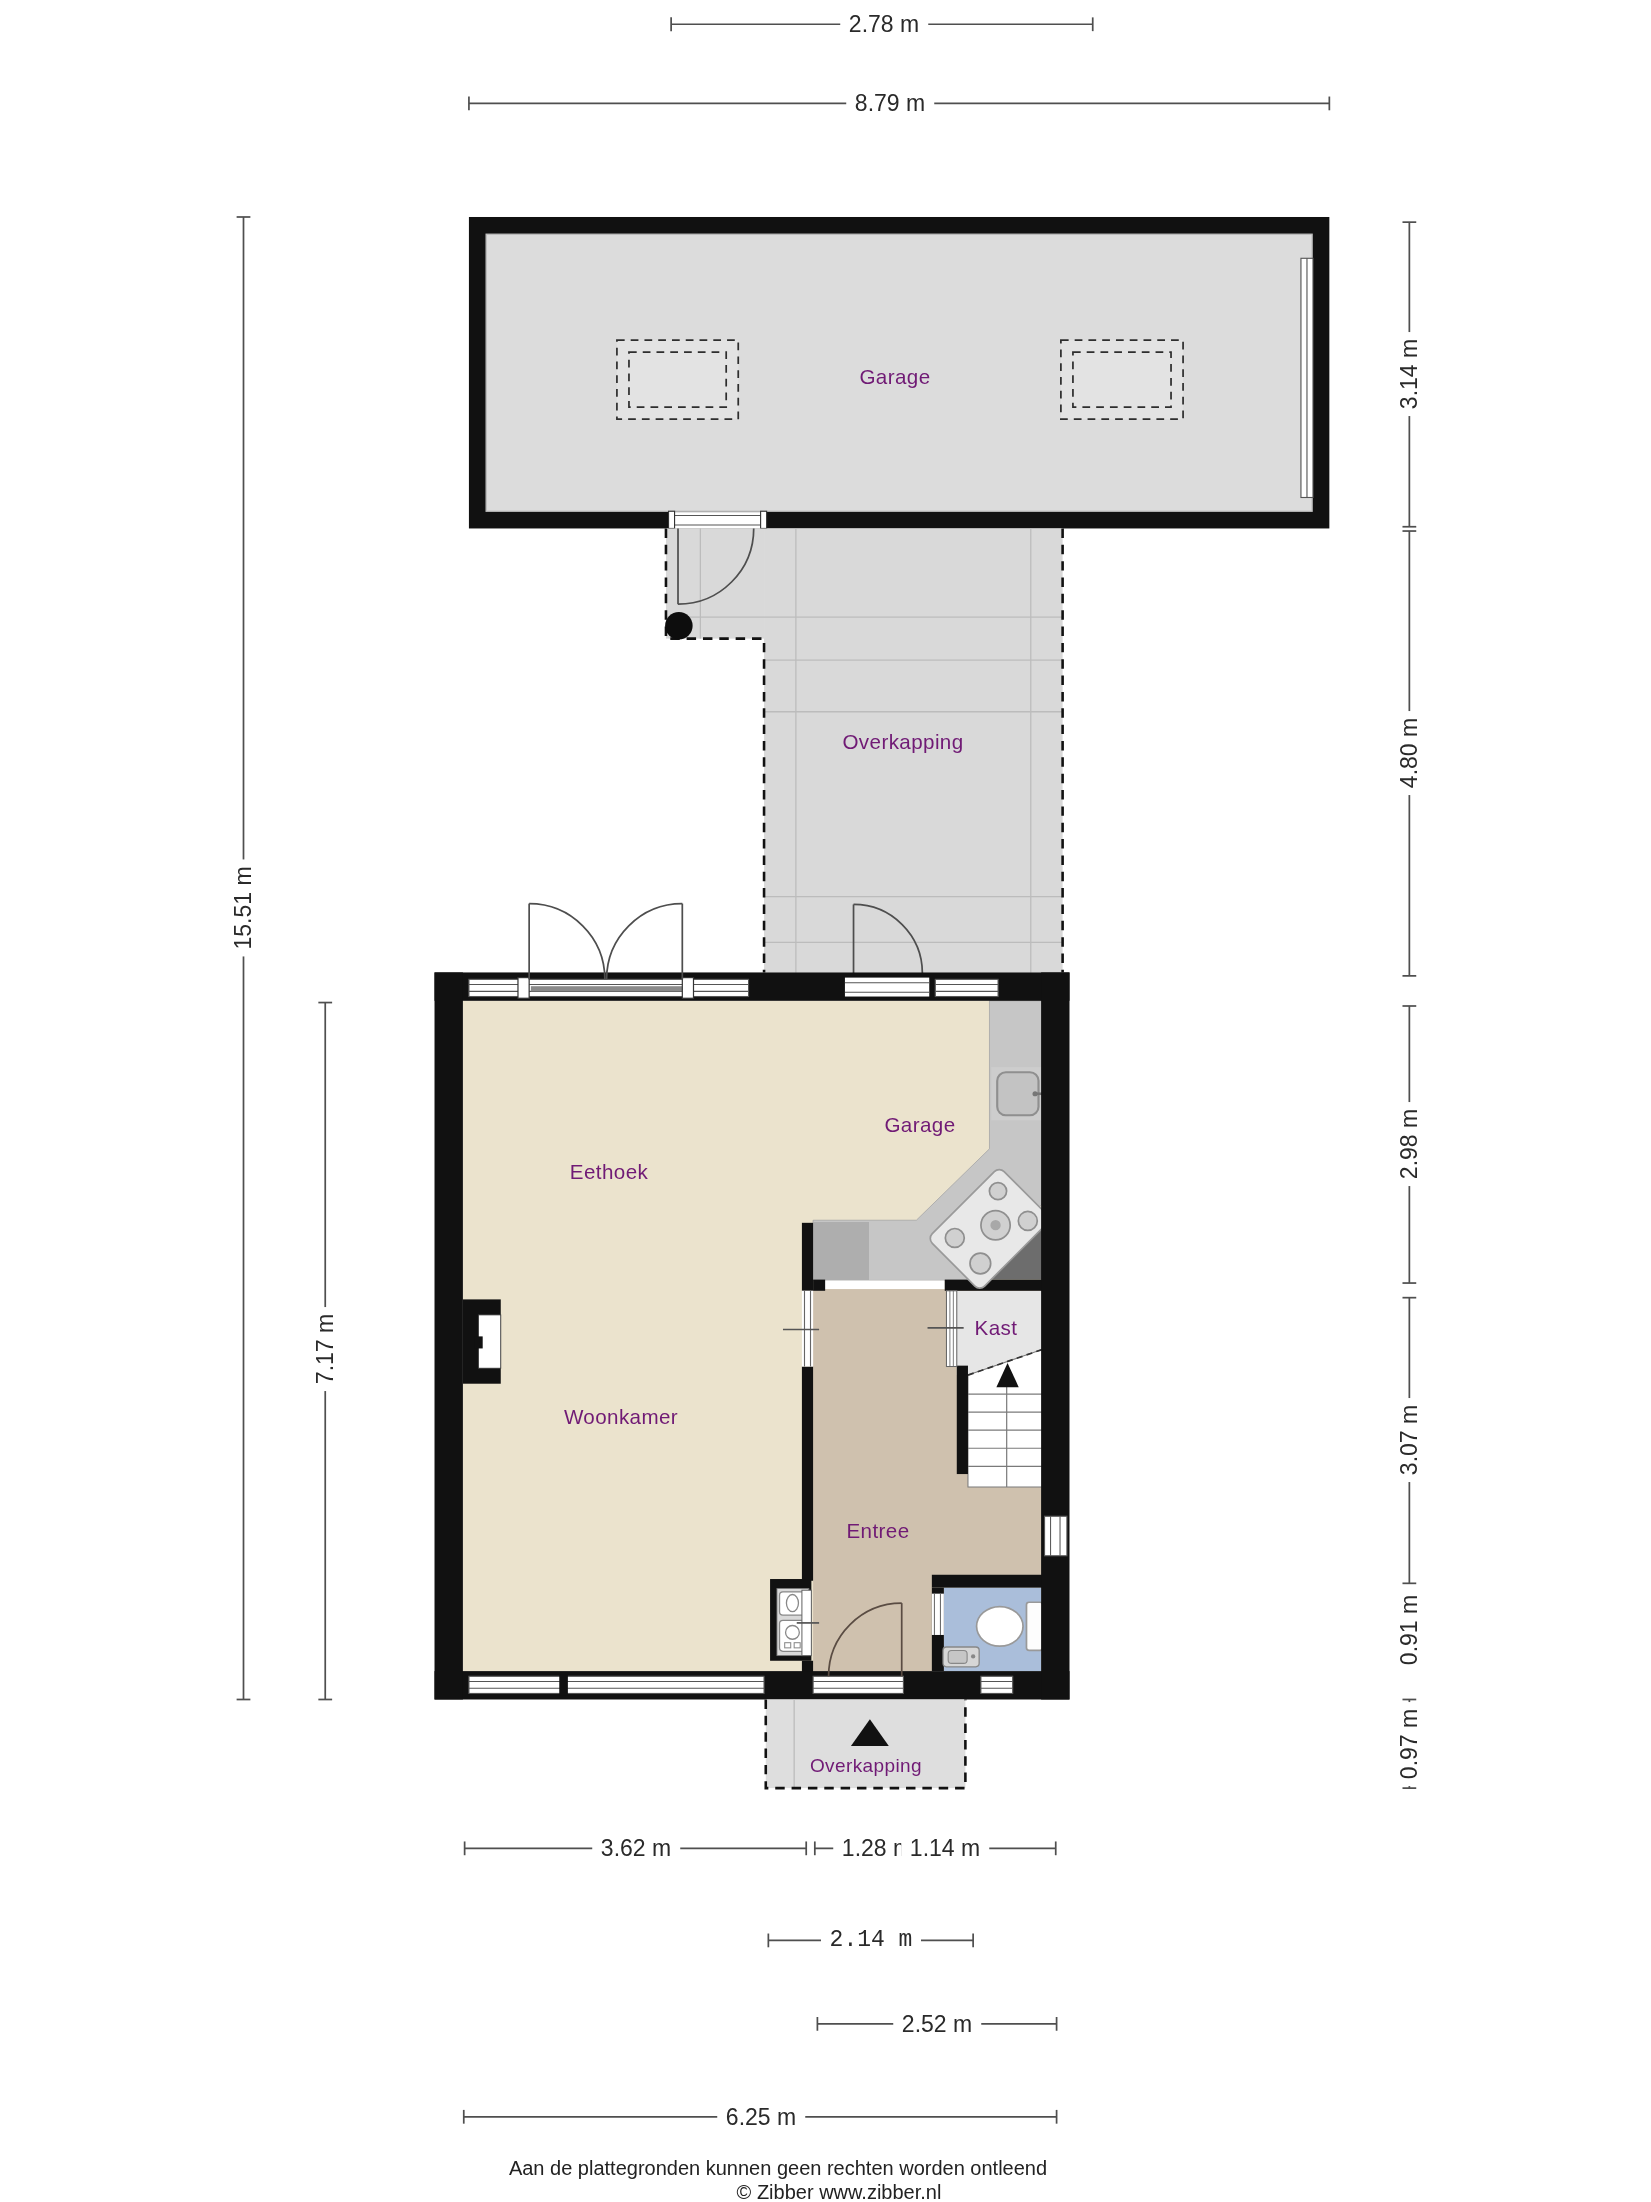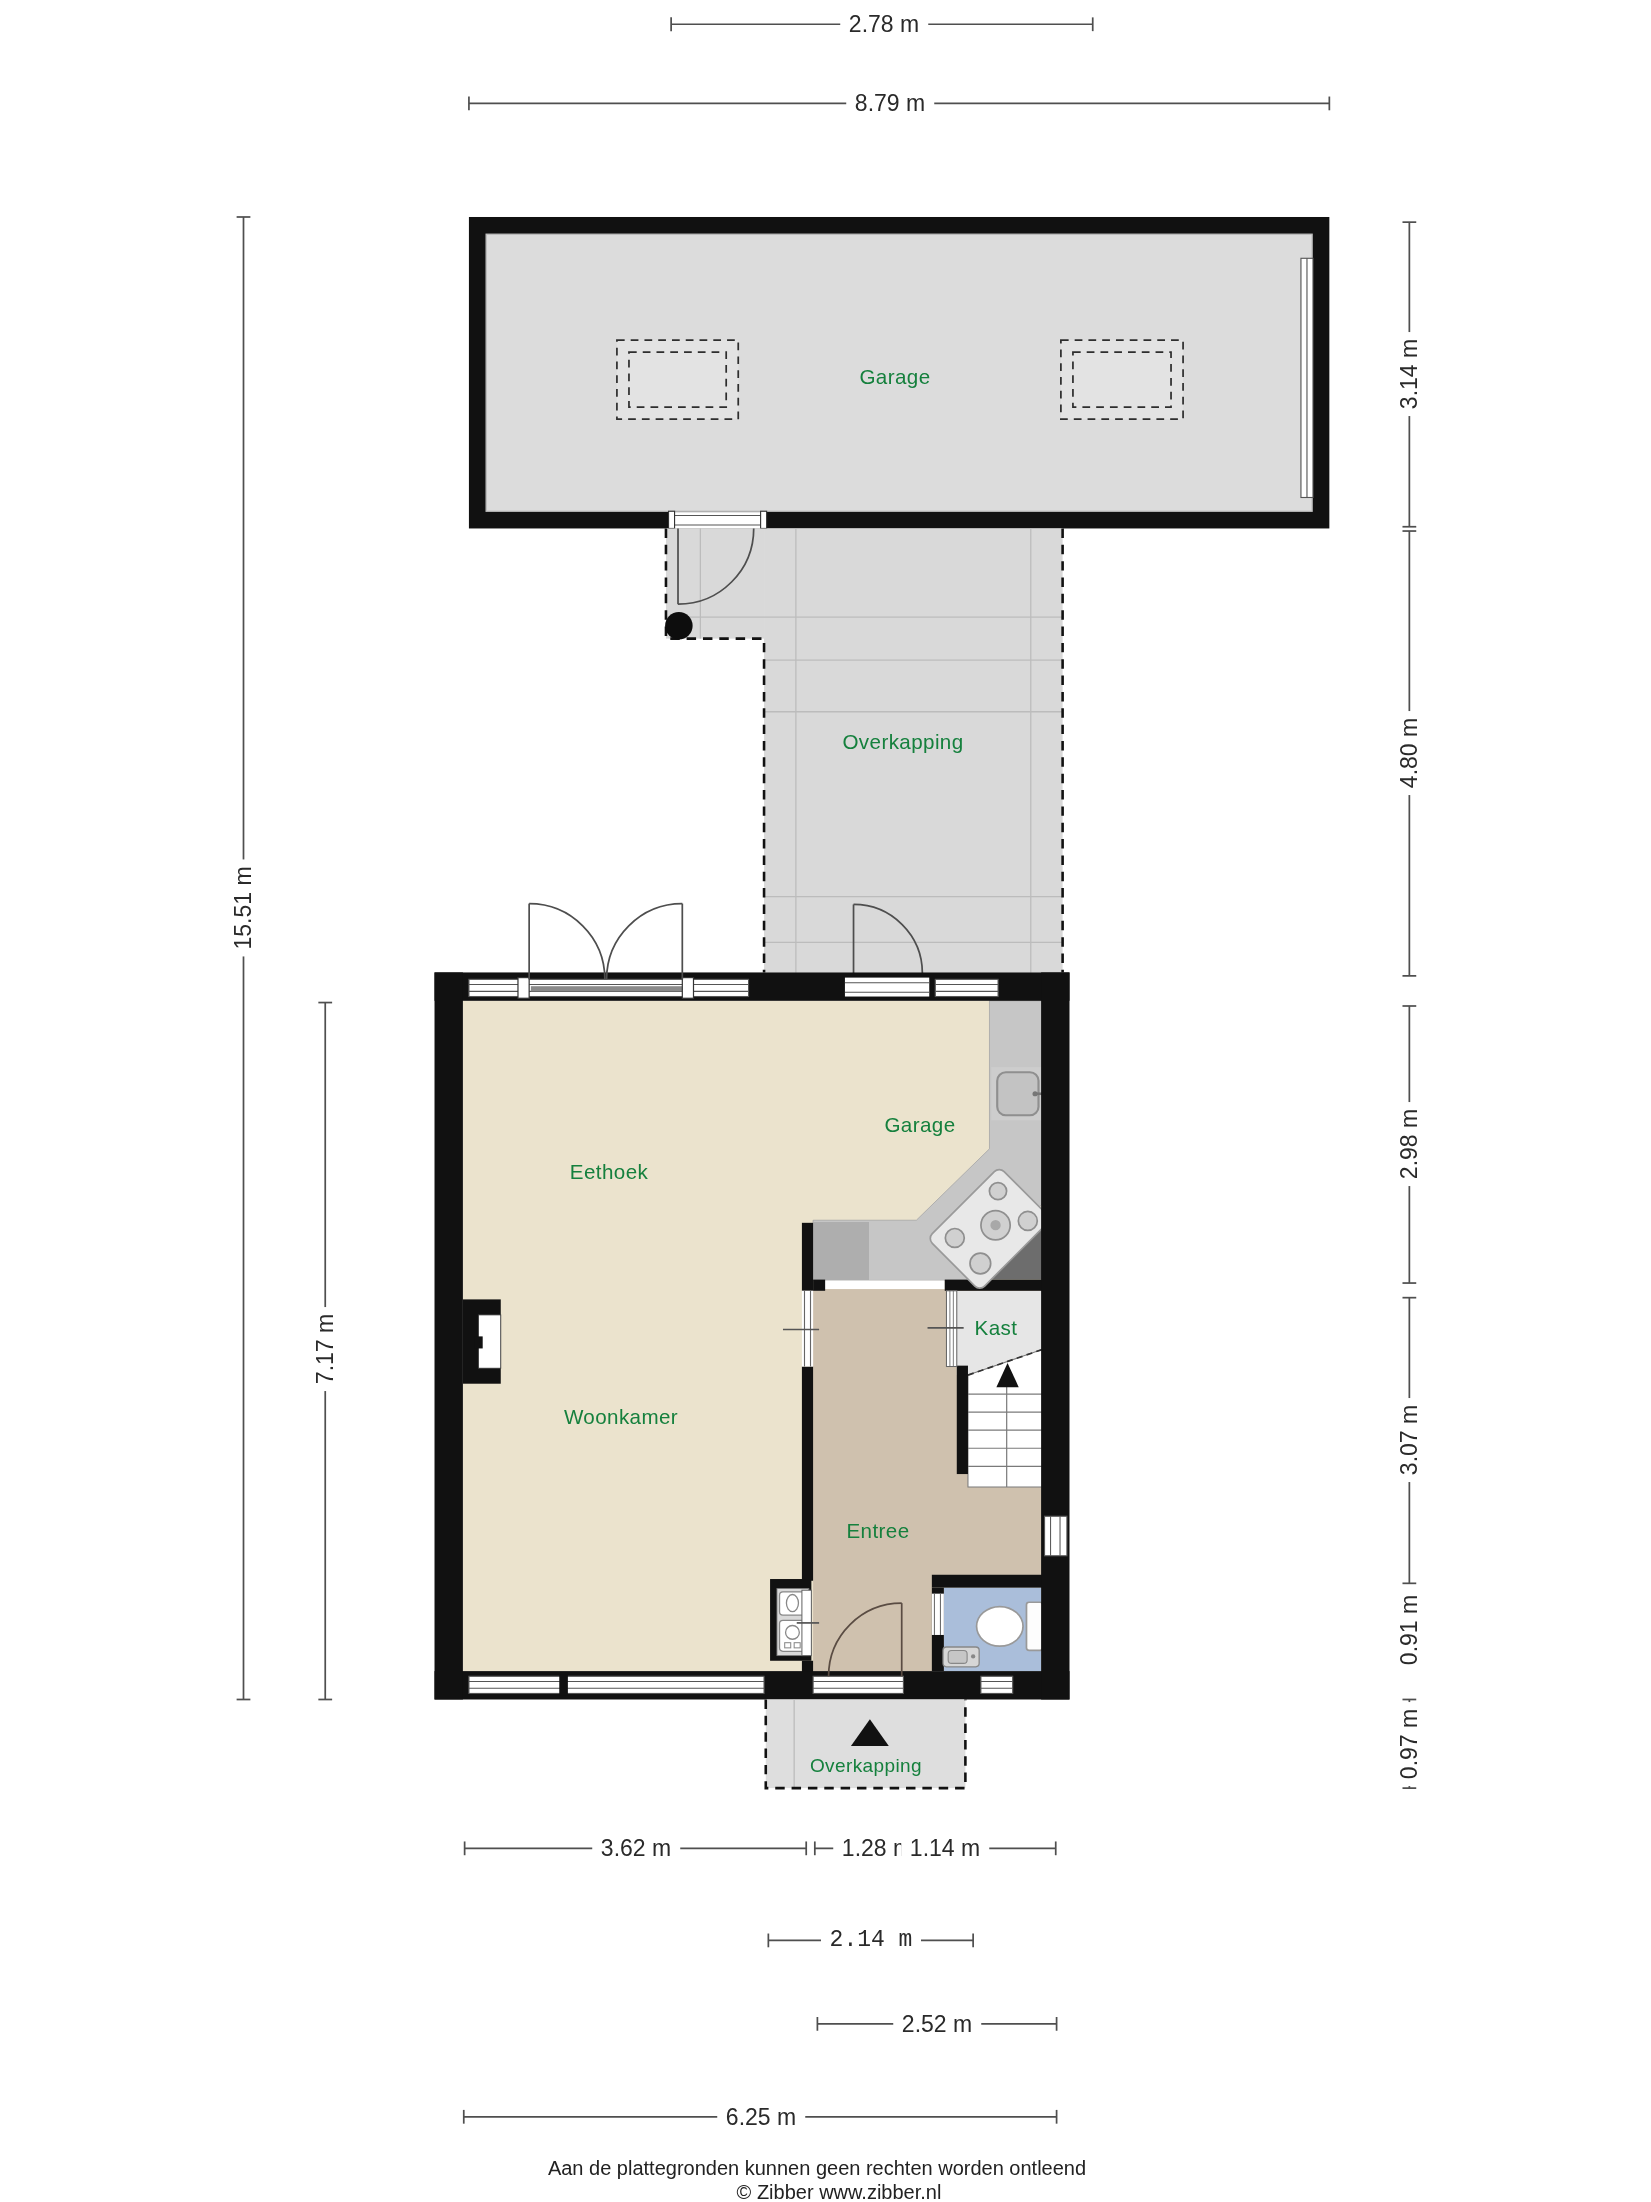--- a/index.html
+++ b/index.html
@@ -3,21 +3,21 @@
 <meta charset="utf-8">
 <style>
   html,body{margin:0;padding:0;background:#ffffff;}
   .canvas{
     position:relative;width:1652px;height:2203px;background:#ffffff;overflow:hidden;
     font-family:"Liberation Sans", sans-serif;color:#1c1c1c;
   }
   .plan-svg{position:absolute;left:0;top:0;}
   .room-label{
     position:absolute;transform:translate(-50%,-50%);
-    font-size:20.6px;letter-spacing:0.4px;color:#15803d;white-space:nowrap;
+    font-size:20.6px;letter-spacing:0.4px;color:#701a75;white-space:nowrap;
   }
   .room-label.small{font-size:19px;}
   .dim-label{
     position:absolute;transform:translate(-50%,-50%);
     font-size:23px;color:#2a2a2a;background:#ffffff;padding:0 8.6px;white-space:nowrap;
   }
   .dim-label.vert{transform:translate(-50%,-50%) rotate(-90deg);padding:0 6.9px;}
   .footer-line{
     position:absolute;transform:translate(-50%,-50%);
     font-size:20px;color:#222;white-space:nowrap;
@@ -347,17 +347,17 @@
   <div class="dim-label vert" style="left:1409px;top:1630px;">0.91 m</div>
   <div class="dim-label vert" style="left:1409px;top:1744px;">0.97 m</div>
 
   <div class="dim-label" style="left:636px;top:1848px;">3.62 m</div>
   <div class="dim-label" style="left:877px;top:1848px;">1.28 m</div>
   <div class="dim-label" style="left:945px;top:1848px;">1.14 m</div>
   <div class="dim-label" style="left:871px;top:1940px;font-family:Liberation Mono, monospace;">2.14 m</div>
   <div class="dim-label" style="left:937px;top:2024px;">2.52 m</div>
   <div class="dim-label" style="left:761px;top:2117px;">6.25 m</div>
 
-  <div class="footer-line" style="left:817px;top:2168px;">Aan de plattegronden kunnen geen rechten worden ontleend</div>
+  <div class="footer-line" style="left:778px;top:2168px;">Aan de plattegronden kunnen geen rechten worden ontleend</div>
   <div class="footer-line" style="left:796px;top:2192px;margin-left:43px;">© Zibber www.zibber.nl</div>
 
 </div>
 
 
 </body></html>

